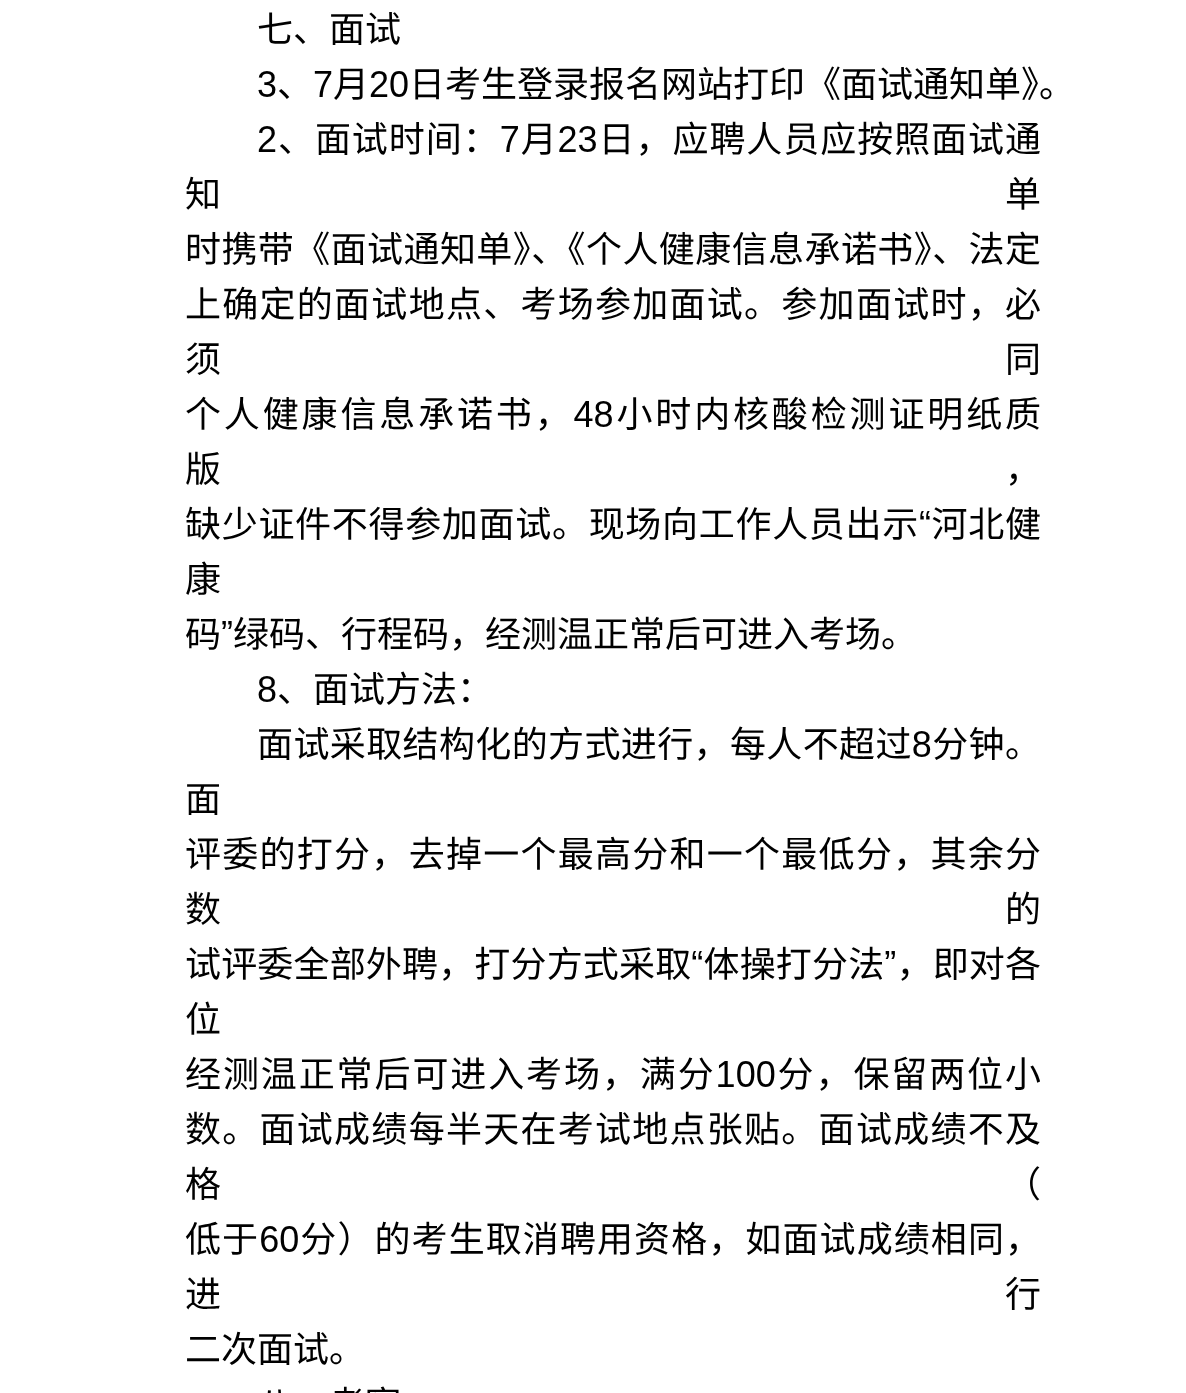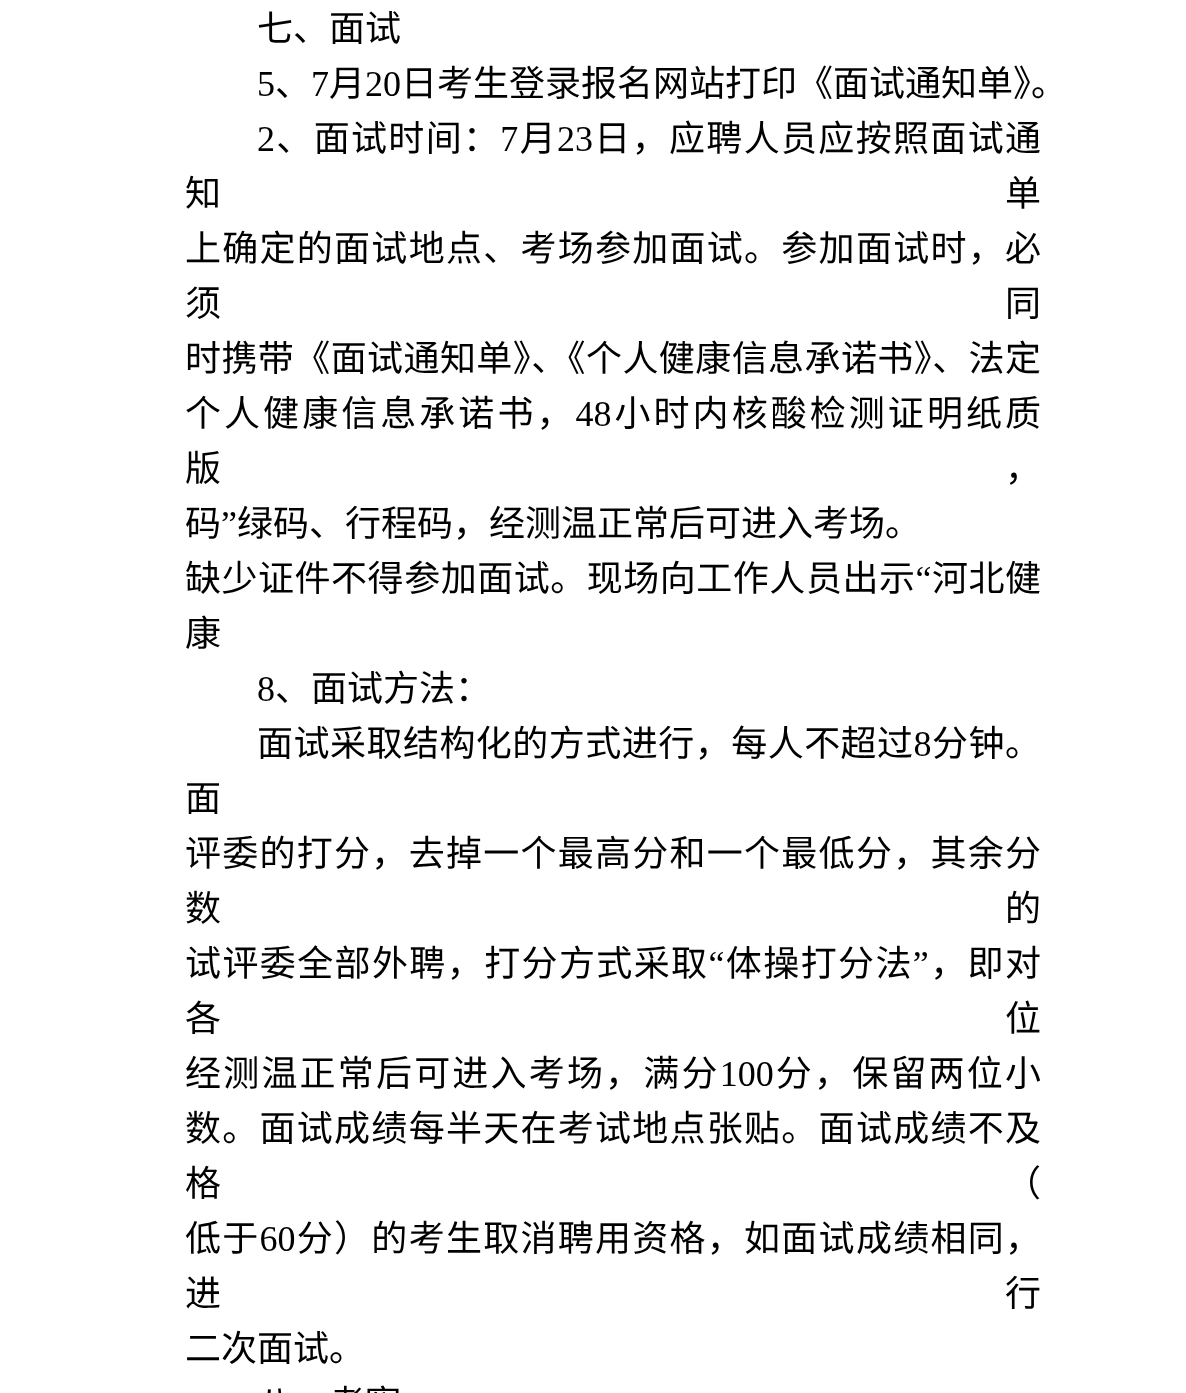--- a/index.html
+++ b/index.html
@@ -20,45 +20,44 @@
     width: 856px;
     color: #000000;
     font-size: 36px;
     line-height: 55px;
     font-weight: 400;
   }
   .line {
     text-align: justify;
     white-space: nowrap;      
     overflow: visible;
-    font-family: Liberation Serif, serif;
   }
   
   .fill {
     white-space: normal;
     text-align: justify;
     text-align-last: justify;
   }
   
   .ind {
     text-indent: 72px;
   }
 </style>
 </head>
 <body>
 
 <main class="doc">
   <div class="line ind">七、面试</div>
-  <div class="line ind">5、7月20日考生登录报名网站打印《面试通知单》。</div>
+  <div class="line ind">3、7月20日考生登录报名网站打印《面试通知单》。</div>
   <div class="line ind fill">2、面试时间：7月23日，应聘人员应按照面试通知单</div>
+  <div class="line fill">时携带《面试通知单》、《个人健康信息承诺书》、法定</div>
   <div class="line fill">上确定的面试地点、考场参加面试。参加面试时，必须同</div>
-  <div class="line fill">时携带《面试通知单》、《个人健康信息承诺书》、法定</div>
   <div class="line fill">个人健康信息承诺书，48小时内核酸检测证明纸质版，</div>
+  <div class="line fill">缺少证件不得参加面试。现场向工作人员出示“河北健康</div>
   <div class="line">码”绿码、行程码，经测温正常后可进入考场。</div>
-  <div class="line fill">缺少证件不得参加面试。现场向工作人员出示“河北健康</div>
   <div class="line ind">8、面试方法：</div>
   <div class="line ind fill">面试采取结构化的方式进行，每人不超过8分钟。面</div>
   <div class="line fill">评委的打分，去掉一个最高分和一个最低分，其余分数的</div>
   <div class="line fill">试评委全部外聘，打分方式采取“体操打分法”，即对各位</div>
   <div class="line fill">经测温正常后可进入考场，满分100分，保留两位小</div>
   <div class="line fill">数。面试成绩每半天在考试地点张贴。面试成绩不及格（</div>
   <div class="line fill">低于60分）的考生取消聘用资格，如面试成绩相同，进行</div>
   <div class="line">二次面试。</div>
   <div class="line ind">八、考察</div>
 

